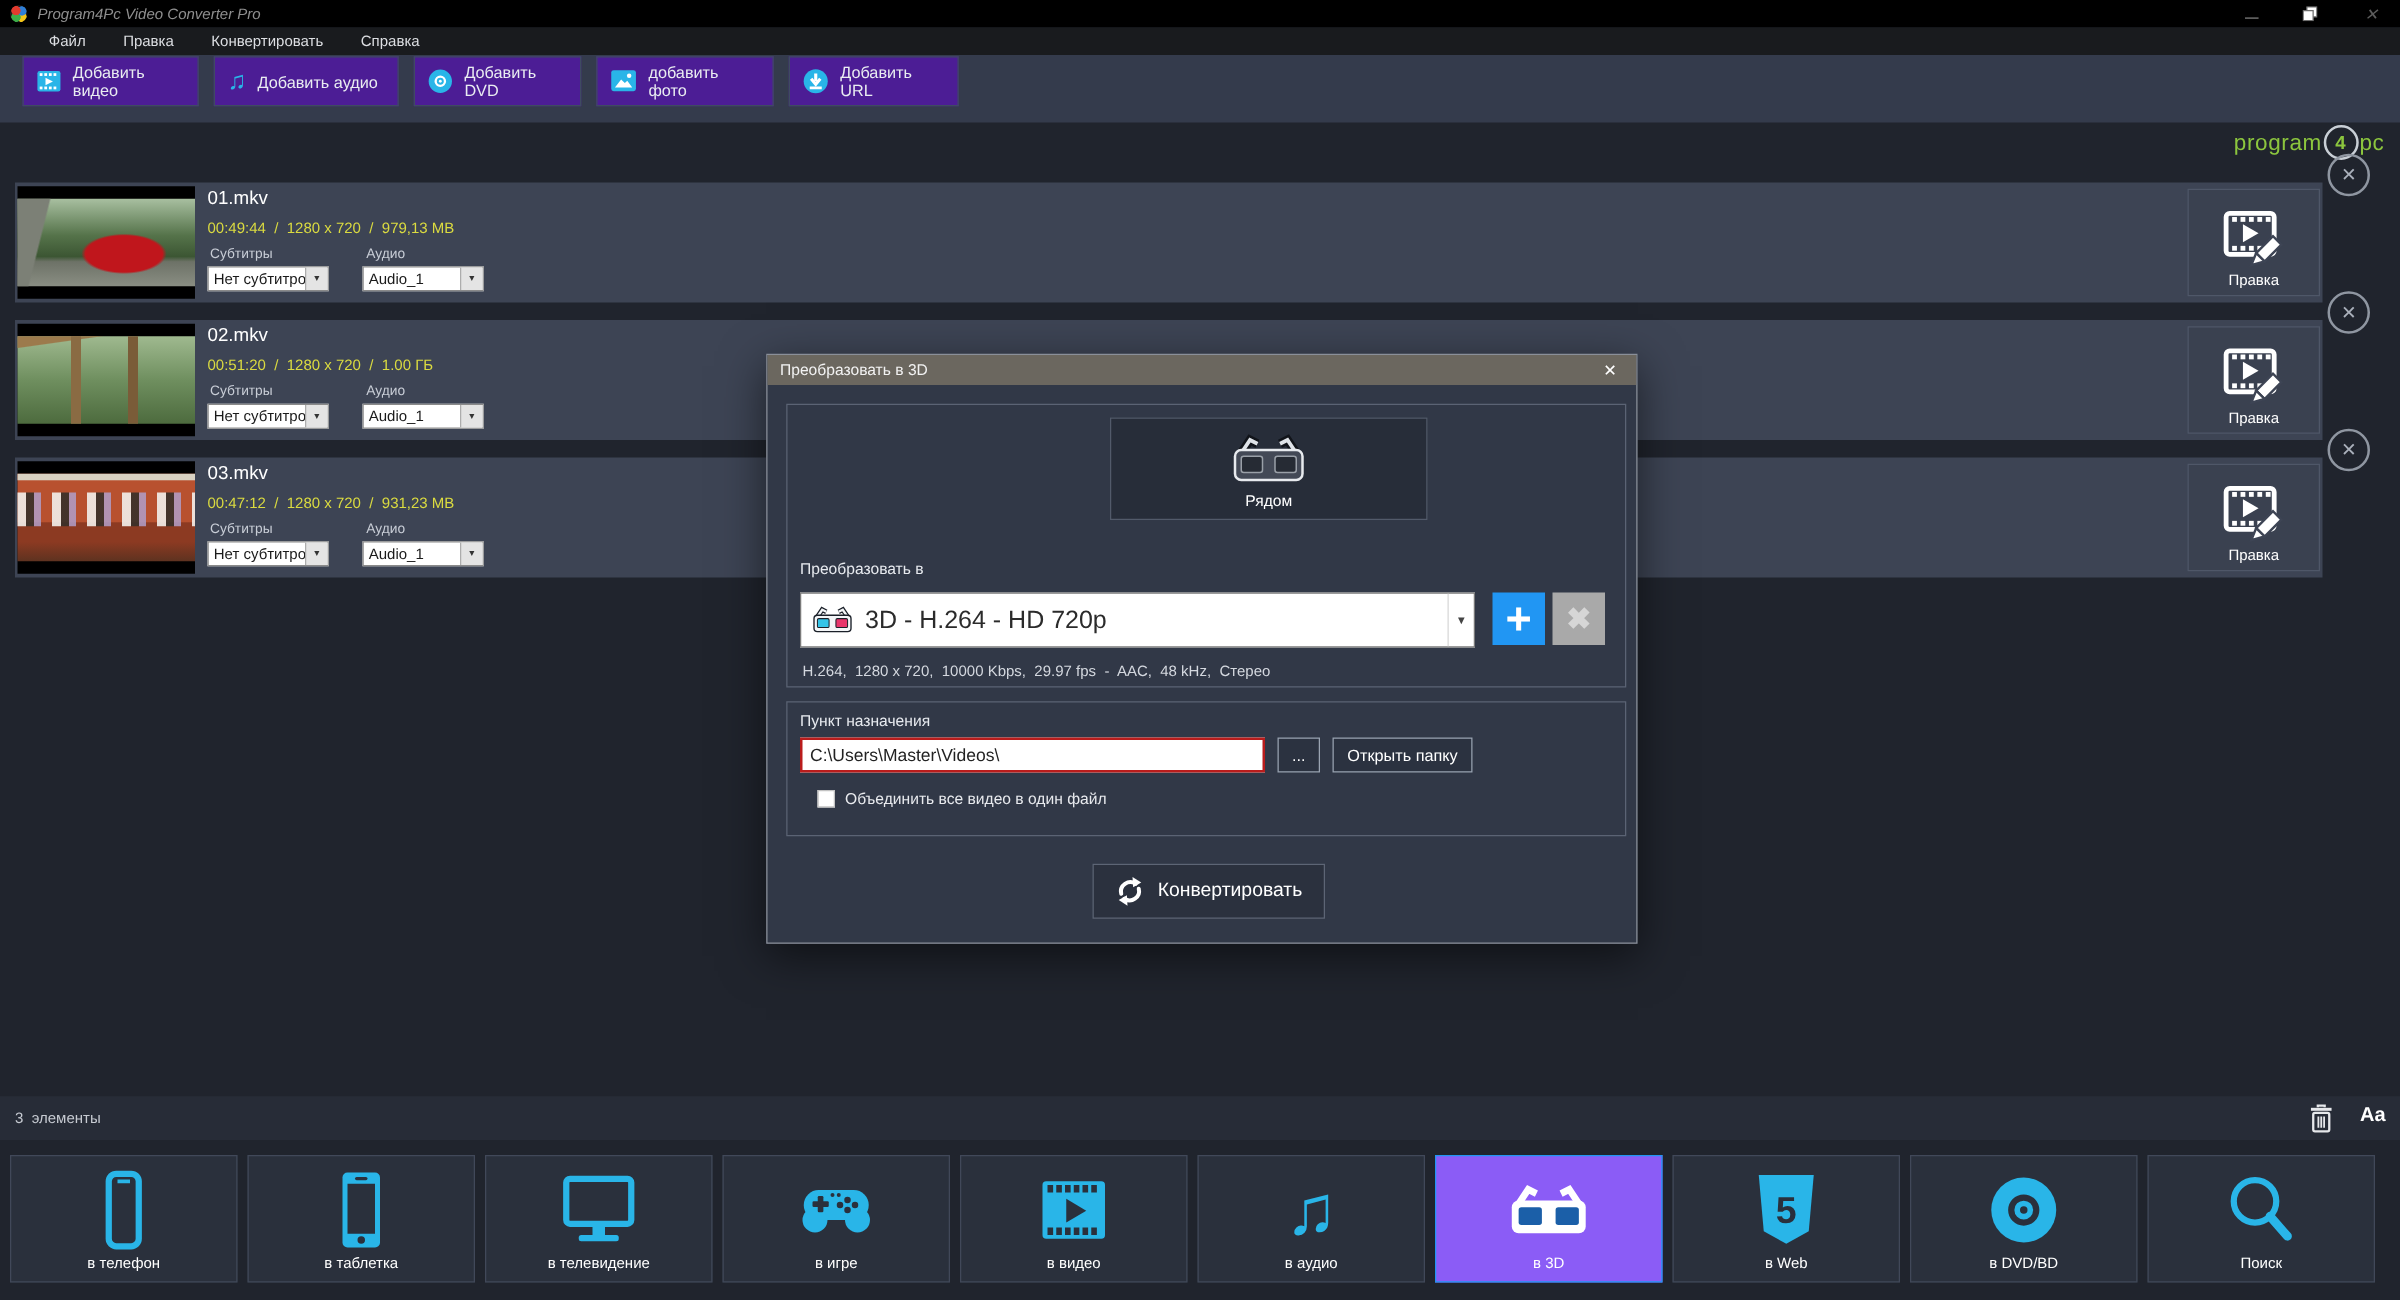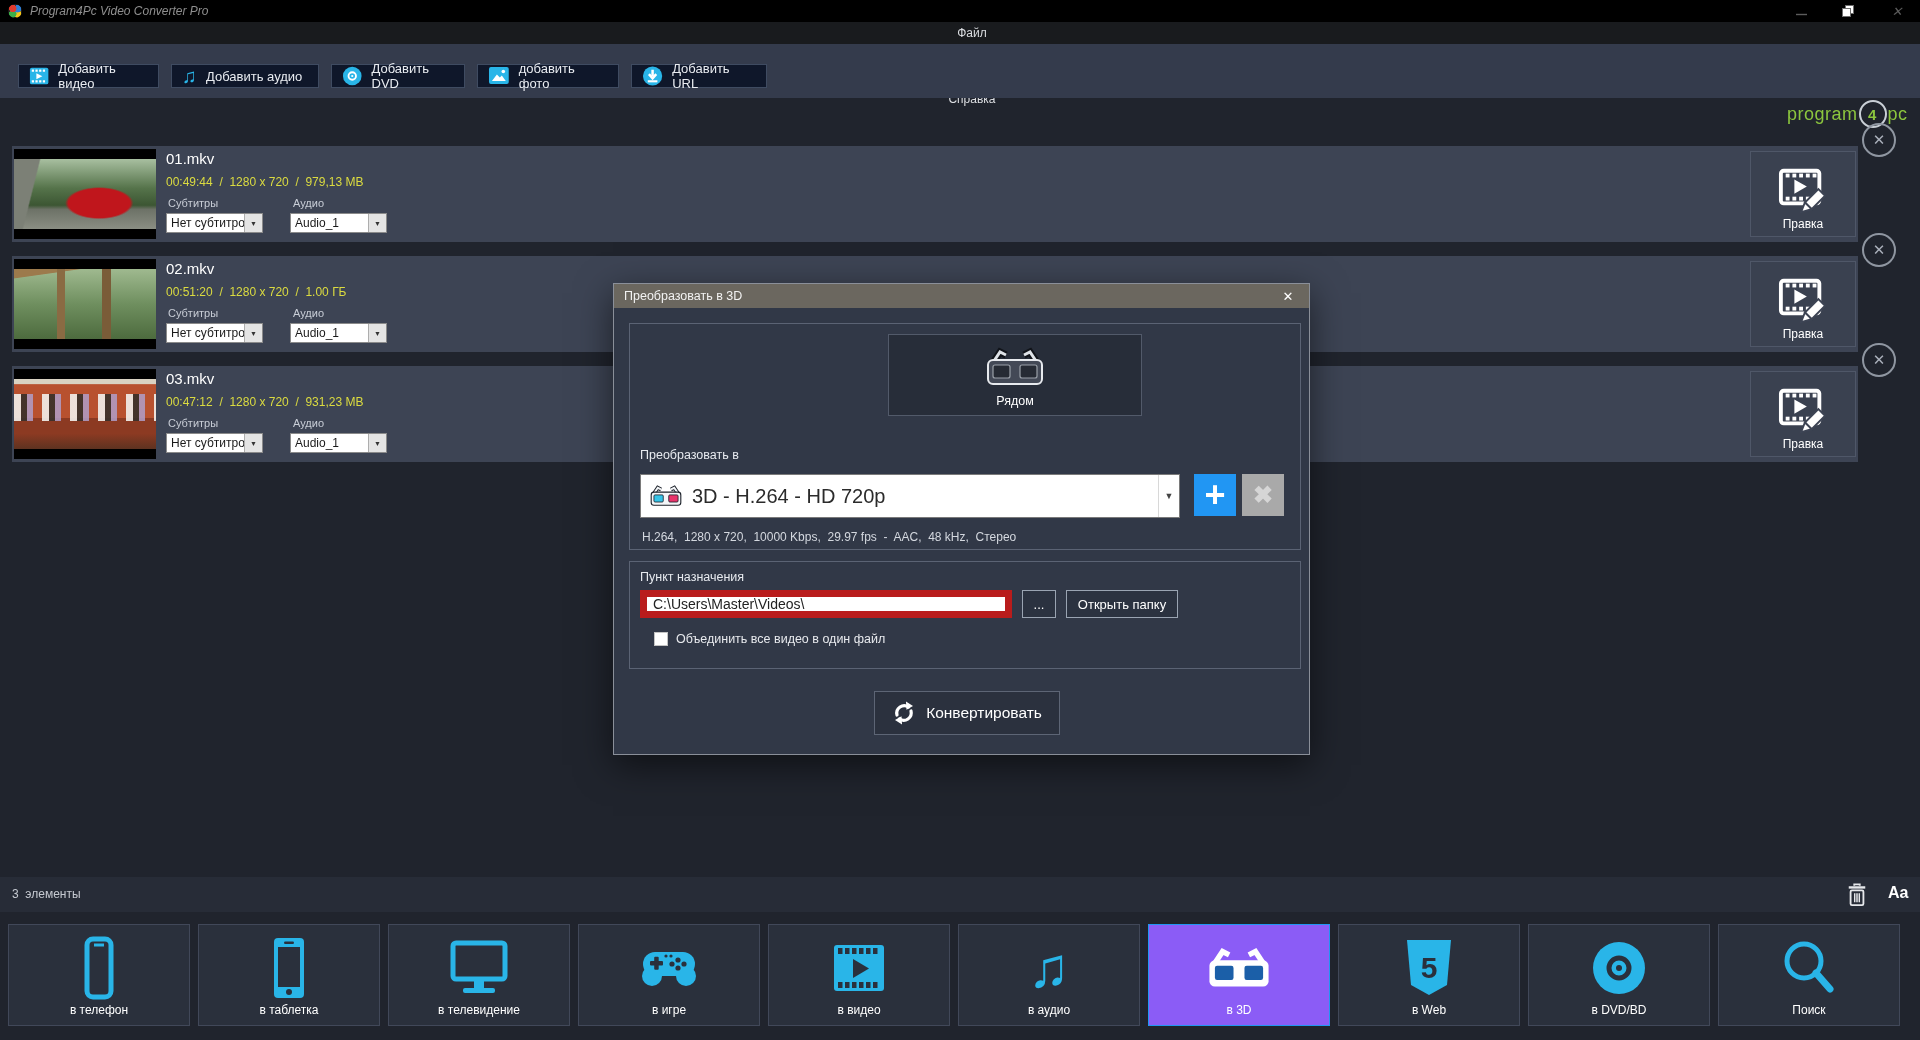--- a/index.html
+++ b/index.html
@@ -12,25 +12,25 @@
   .app-icon{left:8px;top:4px;width:14px;height:14px;border-radius:50%;
     background:
       radial-gradient(circle at 34% 32%, #e23b2e 0 26%, transparent 30%),
       radial-gradient(circle at 68% 34%, #2f7fd6 0 26%, transparent 30%),
       radial-gradient(circle at 34% 70%, #3cae49 0 26%, transparent 30%),
       radial-gradient(circle at 68% 70%, #f5c518 0 26%, transparent 30%),
       radial-gradient(circle, #1c1c1c 0 100%);}
   .win-title{left:30px;top:0;height:22px;line-height:22px;font-size:12px;color:#8f8f8f;}
   .win-btn{top:0;width:40px;height:22px;display:flex;align-items:center;justify-content:center;color:#5c5c5c;font-size:12px;}
   
-  .menubar{left:0;top:22px;width:1920px;height:22px;background:#191b1e;display:flex;align-items:center;padding-left:24px;flex-direction:column;}
+  .menubar{left:0;top:22px;width:1920px;height:22px;background:#191b1e;display:flex;align-items:center;padding-left:24px;}
   .menu-item{color:#dcdee2;font-size:12px;padding:0 15px;line-height:22px;}
   
   .toolbar{left:0;top:44px;width:1920px;height:54px;background:#343b4c;}
-  .tb-btn{top:20px;height:24px;background:#0f172a;border:1px solid #3f4b61;color:#e9ecf1;
+  .tb-btn{top:1px;height:40px;background:#4c1d95;border:1px solid #3f4b61;color:#e9ecf1;
     font-size:13px;display:flex;align-items:center;gap:9px;padding:0 10px;}
   .logo{left:1787px;top:56px;display:flex;align-items:center;color:#8cc63e;font-size:18px;letter-spacing:.5px;}
   .logo-circle{width:24px;height:24px;border:2px solid #c9cfd6;border-radius:50%;display:flex;align-items:center;justify-content:center;
     font-size:15px;font-weight:bold;color:#8cc63e;margin:0 1px;}
   
   .row{left:12px;width:1846px;height:96px;background:#3d4454;margin-top:32px;}
   .thumb{left:2px;top:3px;width:142px;height:90px;background:#000;}
   .thumb-img{position:absolute;left:0;right:0;top:10px;bottom:10px;}
   .t1 .thumb-img{background:
       radial-gradient(55px 26px at 60% 63%, #c0161c 0 56%, rgba(0,0,0,0) 62%),
@@ -67,21 +67,21 @@
   .mode-sel{background:#2193f0;border:1px solid #56aef5;}
   .mode-uns{background:#272d39;border:1px solid #525a6a;}
   .sec-label{font-size:12.5px;color:#e7eaef;}
   .combo-big{left:10px;top:150px;width:540px;height:44px;background:#fff;border:1px solid #7a7a7a;display:flex;align-items:center;gap:9px;padding-left:8px;}
   .combo-big-text{font-size:20px;color:#2b2b2b;flex:1;white-space:nowrap;overflow:hidden;}
   .combo-big-arrow{width:20px;align-self:stretch;display:flex;align-items:center;justify-content:center;font-size:9px;color:#444;border-left:1px solid #d8d8d8;}
   .sq-btn{top:150px;width:42px;height:42px;display:flex;align-items:center;justify-content:center;}
   .plus-btn{background:#2196f3;color:#fff;font-size:36px;font-weight:bold;line-height:36px;}
   .xpre-btn{background:#a9a9a9;color:#d6d6d6;font-size:24px;font-weight:bold;}
   .info-line{left:12px;top:206px;font-size:12px;color:#d4d8df;white-space:pre;}
-  .path-input{left:10px;top:28px;width:372px;height:28px;background:#fff;border:7px solid #b91c1c;font-size:14px;color:#222;
+  .path-input{left:10px;top:28px;width:372px;height:28px;background:#fff;border:2px solid #b91c1c;font-size:14px;color:#222;
     padding:0 6px;font-family:"Liberation Sans",sans-serif;}
   .small-btn{top:28px;height:28px;background:#2b3240;border:1px solid #9aa4b2;color:#fff;font-size:13px;
     display:flex;align-items:center;justify-content:center;}
   .checkbox{left:24px;top:70px;width:14px;height:14px;background:#fff;border:1px solid #c3c3c3;}
   .merge-label{left:46px;top:70px;font-size:12.5px;color:#e8eaee;}
   .convert-btn{left:260px;top:407px;width:186px;height:44px;background:#2b313e;border:1px solid #5d6575;color:#fff;
     font-size:15.5px;display:flex;align-items:center;justify-content:center;gap:10px;}
   
   .statusbar{left:0;top:877px;width:1920px;height:35px;background:#272c37;}
   .status-text{left:12px;top:0;height:35px;line-height:35px;font-size:12px;color:#c6cad1;white-space:pre;}

